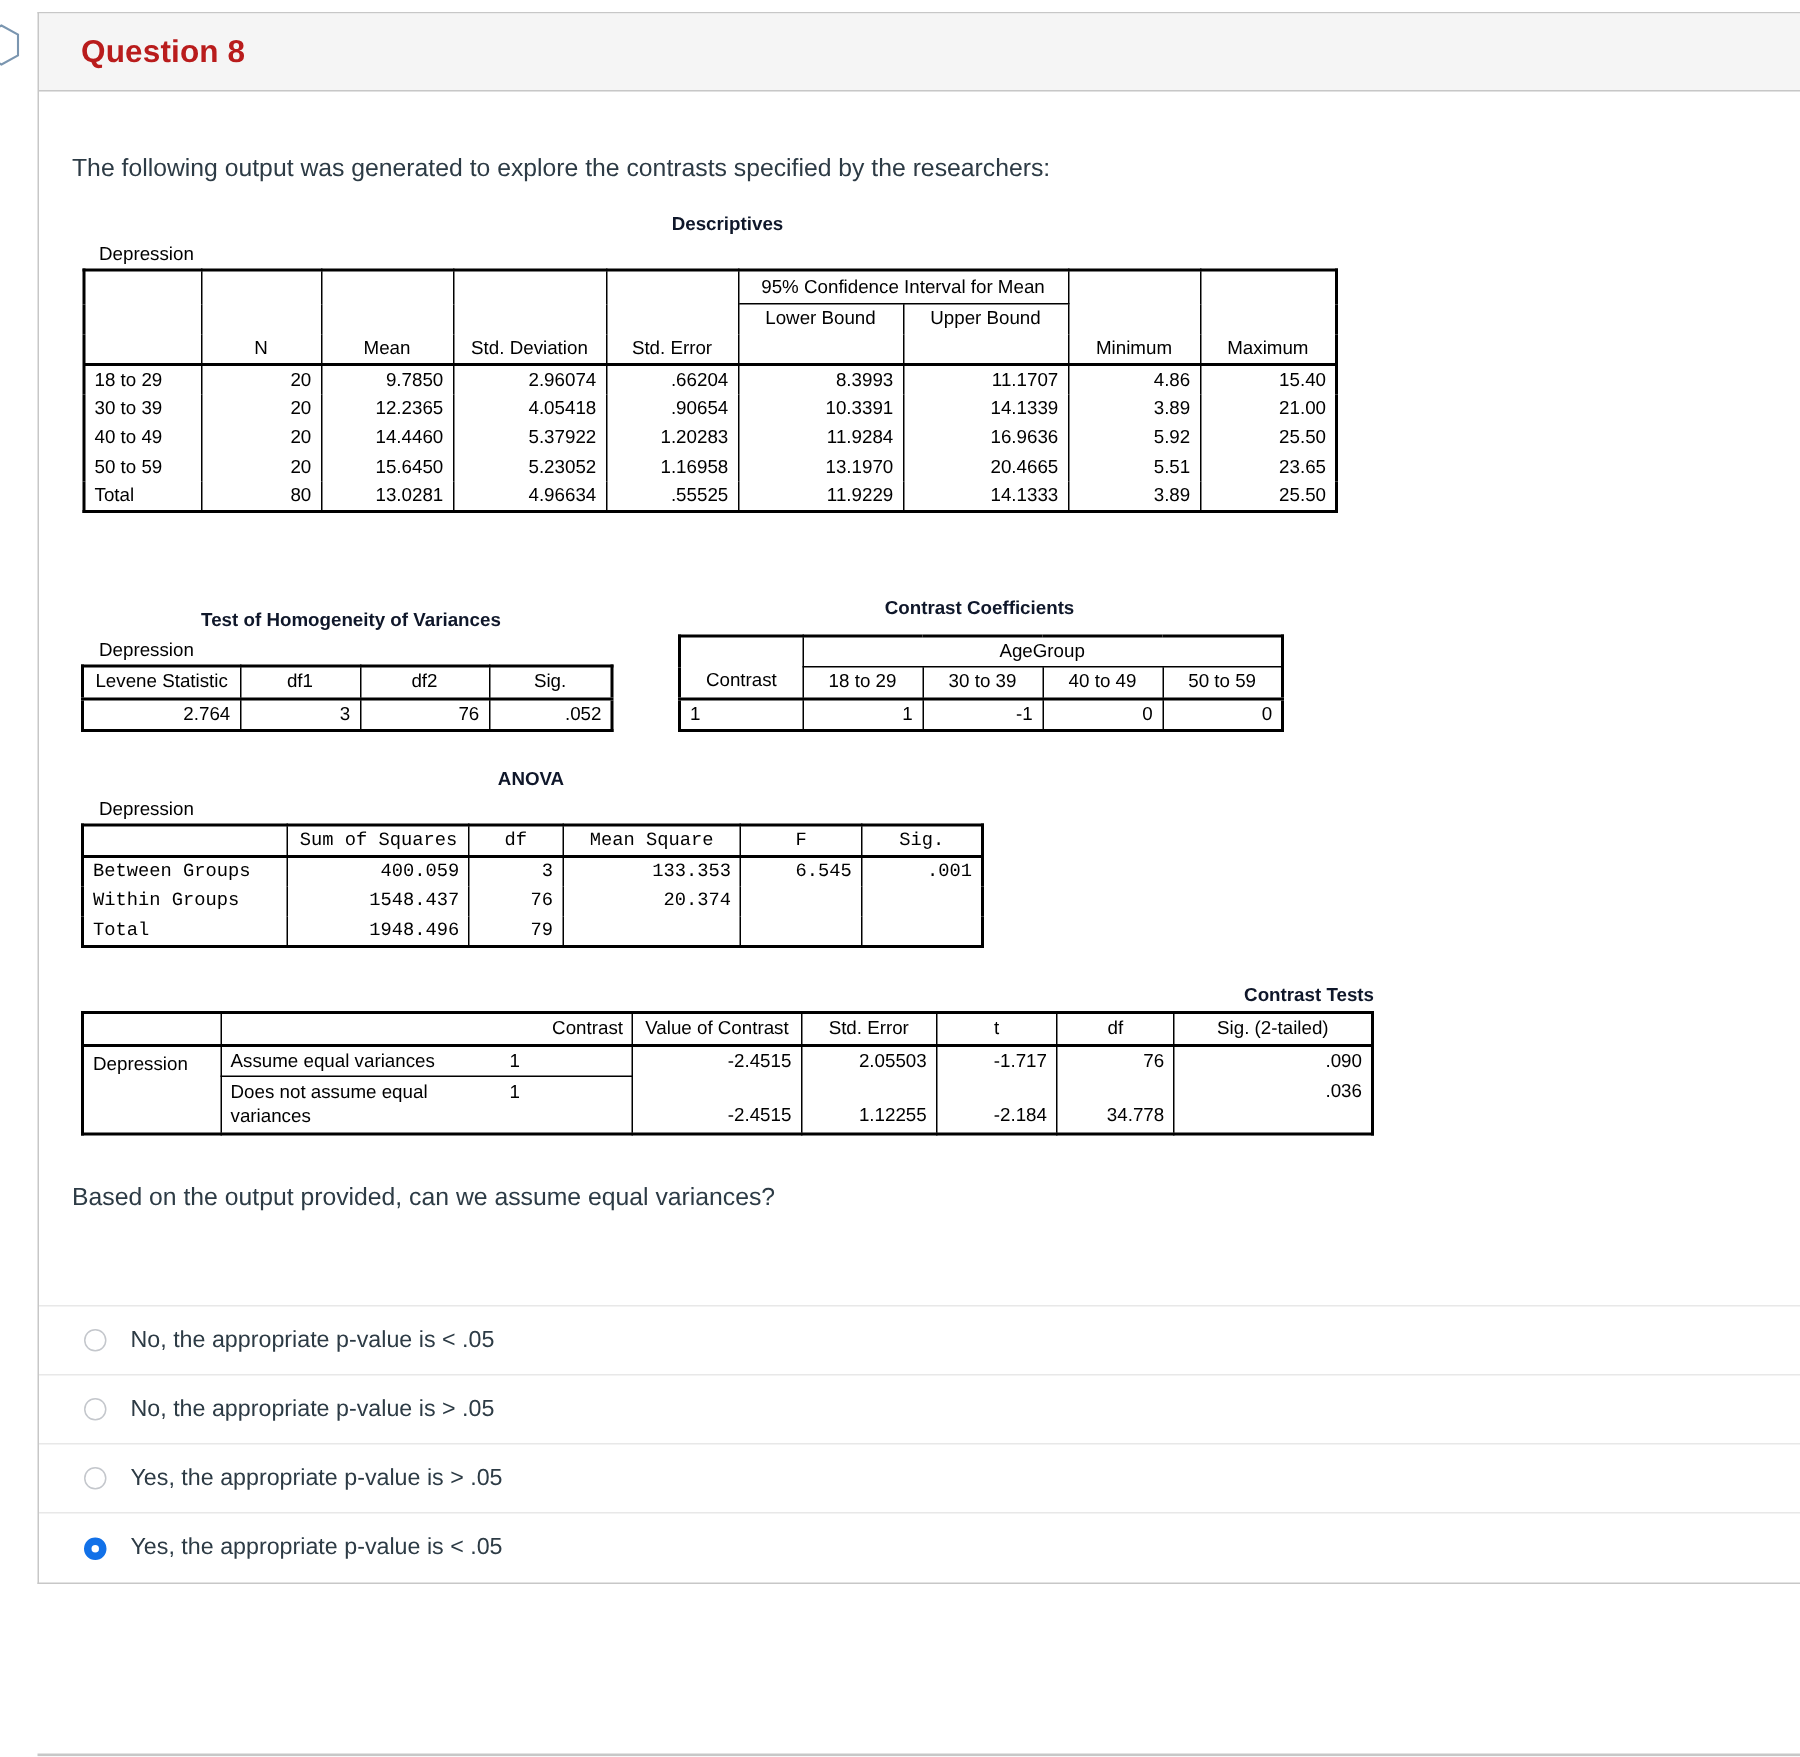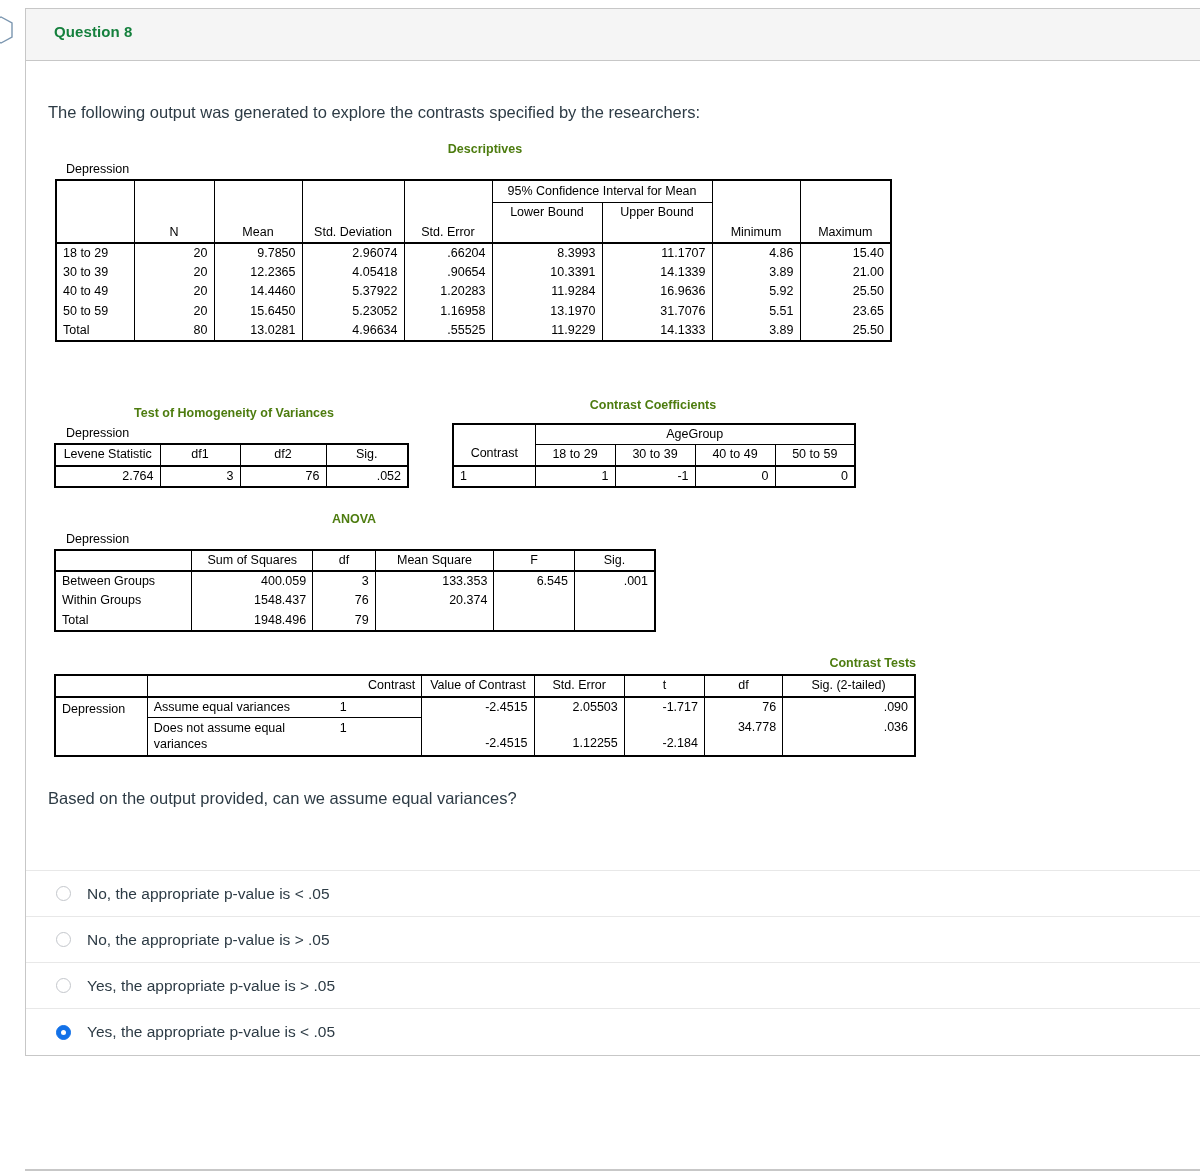--- a/index.html
+++ b/index.html
@@ -36,23 +36,23 @@
     border-right: none;
     background: #ffffff;
   }
   .q-header {
     background: #f5f5f5;
     border-bottom: 1px solid #c7c7c7;
     padding: 14px 0 14px 28px;
     height: 52px;
   }
   .q-header-title {
-    font-size: 15px;
+    font-size: 21px;
     font-weight: bold;
-    color: #15803d;
+    color: #b91c1c;
     letter-spacing: .1px;
     text-align: right;
   }
   .q-body {
     padding: 42px 0 0 0;
   }
   .q-intro {
     font-size: 16.5px;
     color: #2d3b45;
     padding-left: 22px;
@@ -63,21 +63,21 @@
   .spss {
     position: relative;
     padding-left: 28px;
     font-family: "Liberation Sans", sans-serif;
     color: #000;
   }
   .spss-title {
     font-size: 12.5px;
     font-weight: bold;
     text-align: center;
-    color: #4d7c0f;
+    color: #0f172a;
   }
   .spss-caption {
     font-size: 12.5px;
     color: #000;
     margin: 6px 0 3px 12px;
   }
   table.sp {
     border-collapse: collapse;
     font-size: 12.5px;
     color: #000;
@@ -249,21 +249,21 @@
             <td class="r vr">5.92</td>
             <td class="r">25.50</td>
           </tr>
           <tr>
             <td class="l vr">50 to 59</td>
             <td class="r vr">20</td>
             <td class="r vr">15.6450</td>
             <td class="r vr">5.23052</td>
             <td class="r vr">1.16958</td>
             <td class="r vr">13.1970</td>
-            <td class="r vr">31.7076</td>
+            <td class="r vr">20.4665</td>
             <td class="r vr">5.51</td>
             <td class="r">23.65</td>
           </tr>
           <tr>
             <td class="l vr">Total</td>
             <td class="r vr">80</td>
             <td class="r vr">13.0281</td>
             <td class="r vr">4.96634</td>
             <td class="r vr">.55525</td>
             <td class="r vr">11.9229</td>
@@ -331,21 +331,21 @@
                 <td class="r">0</td>
               </tr>
             </tbody>
               </table>
           </div>
         </div>
 
         <div style="margin-top:24px;">
           <div class="spss-title" style="width:600px;">ANOVA</div>
           <div class="spss-caption">Depression</div>
-          <table class="sp ob" style="width:602px;">
+          <table class="sp ob" style="width:602px;font-family:Liberation Mono, monospace;">
             <colgroup>
                 <col style="width:136px">
                 <col style="width:120px">
                 <col style="width:62px">
                 <col style="width:118px">
                 <col style="width:80px">
                 <col style="width:80px">
               </colgroup>
             <tbody>
                 <tr class="hdr-bb">
@@ -417,21 +417,21 @@
               <td class="r vr">-1.717</td>
               <td class="r vr">76</td>
               <td class="r">.090</td>
             </tr>
             <tr>
               <td class="l" style="white-space:normal;width:186px;">Does not assume equal variances</td>
               <td class="l vr" style="vertical-align:top;padding-top:3px;">1</td>
               <td class="r vr" style="vertical-align:bottom;padding-bottom:4px;">-2.4515</td>
               <td class="r vr" style="vertical-align:bottom;padding-bottom:4px;">1.12255</td>
               <td class="r vr" style="vertical-align:bottom;padding-bottom:4px;">-2.184</td>
-              <td class="r vr" style="vertical-align:bottom;padding-bottom:20px;margin-left:44px;">34.778</td>
+              <td class="r vr" style="vertical-align:bottom;padding-bottom:4px;margin-left:44px;">34.778</td>
               <td class="r" style="vertical-align:bottom;padding-bottom:20px;">.036</td>
             </tr>
           </tbody>
             </table>
         </div>
 
       </div>
 
       <div class="q-question">Based on the output provided, can we assume equal variances?</div>
 

